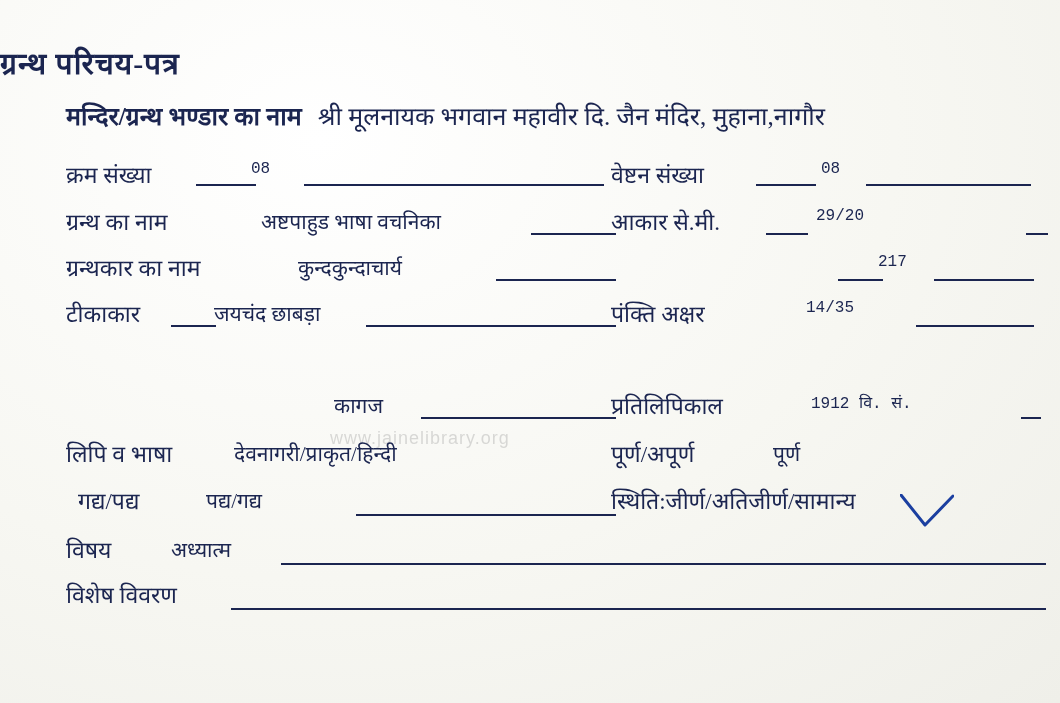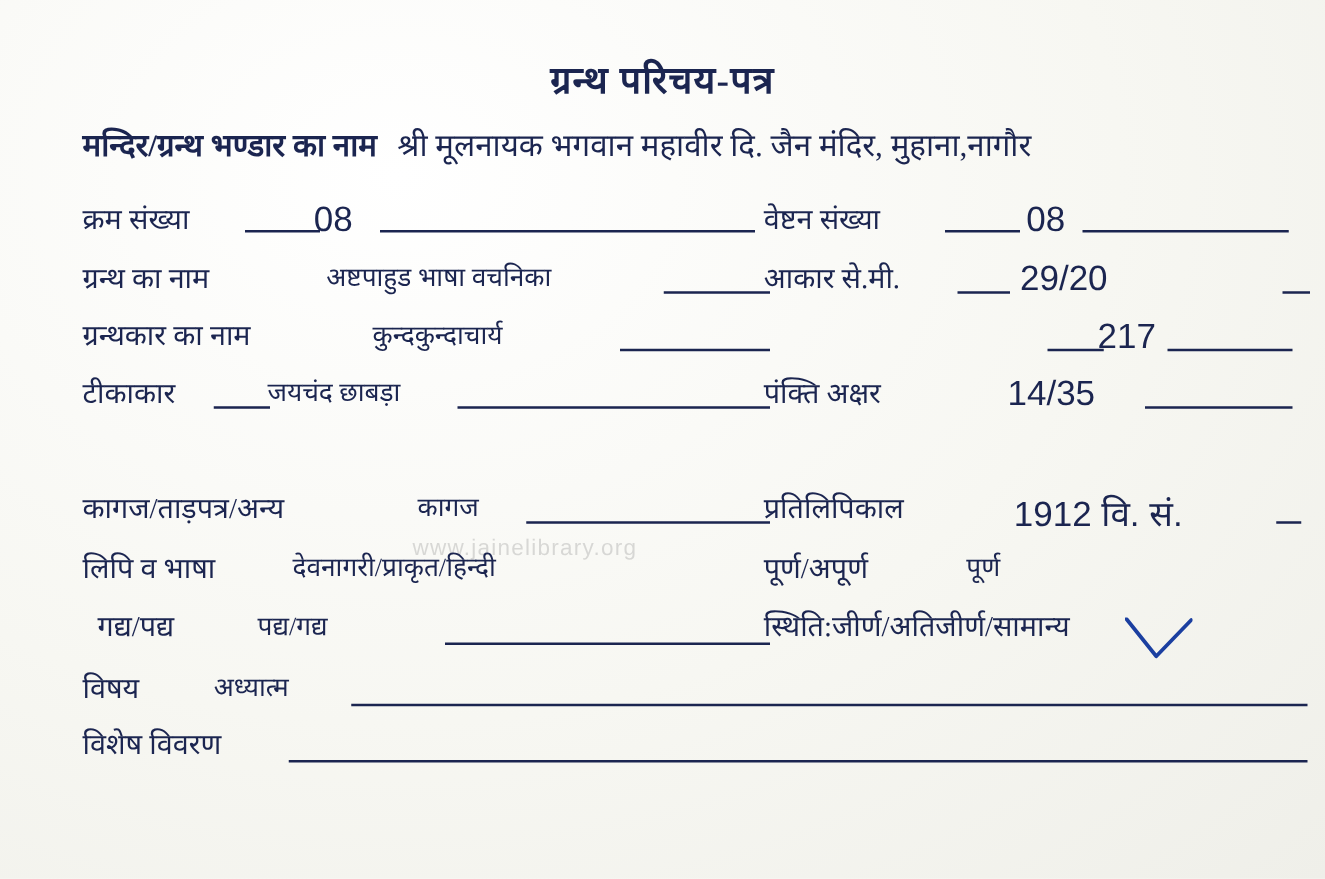--- a/index.html
+++ b/index.html
@@ -30,21 +30,20 @@
     color: rgba(130,130,130,0.28);
     font-family: "Liberation Sans", sans-serif;
     pointer-events: none;
     white-space: nowrap;
   }
   .title {
     position: absolute;
     top: 42px;
     left: 0;
     width: 100%;
-    text-align: center;
     font-size: 30px;
     font-weight: bold;
     letter-spacing: 1px;
     color: #1b2550;
     font-family: "Liberation Serif", serif;
   }
   .row {
     position: absolute;
     left: 66px;
     width: 980px;
@@ -61,24 +60,24 @@
   }
   .val {
     position: absolute;
     font-size: 21px;
     white-space: nowrap;
     color: #1b2550;
     font-family: "Liberation Serif", serif;
   }
   .num {
     position: absolute;
-    font-size: 28px;
+    font-size: 16px;
     white-space: nowrap;
     color: #1b2550;
-    font-family: Liberation Sans, sans-serif;
+    font-family: Liberation Mono, monospace;
   }
   .rule {
     position: absolute;
     height: 0;
     border-top: 2px solid #1b2550;
   }
   .headline {
     position: absolute;
     left: 66px;
     top: 98px;
@@ -146,21 +145,20 @@
     <span class="rule" style="left:105px;top:28px;width:45px"></span>
     <span class="val" style="left:148px;top:2px">जयचंद छाबड़ा</span>
     <span class="rule" style="left:300px;top:28px;width:250px"></span>
     <span class="lbl" style="left:545px;top:0">पंक्ति अक्षर</span>
     <span class="num" style="left:740px;top:2px">14/35</span>
     <span class="rule" style="left:850px;top:28px;width:118px"></span>
   </div>
 
 
   <div class="row" style="top:389px">
-    <span class="lbl" style="left:0;top:0">कागज/ताड़पत्र/अन्य</span>
     <span class="val" style="left:268px;top:2px">कागज</span>
     <span class="rule" style="left:355px;top:28px;width:195px"></span>
     <span class="lbl" style="left:545px;top:0">प्रतिलिपिकाल</span>
     <span class="num" style="left:745px;top:2px">1912 वि. सं.</span>
     <span class="rule" style="left:955px;top:28px;width:20px"></span>
   </div>
 
   <div class="row" style="top:437px">
     <span class="lbl" style="left:0;top:0">लिपि व भाषा</span>
     <span class="val" style="left:168px;top:2px">देवनागरी/प्राकृत/हिन्दी</span>

